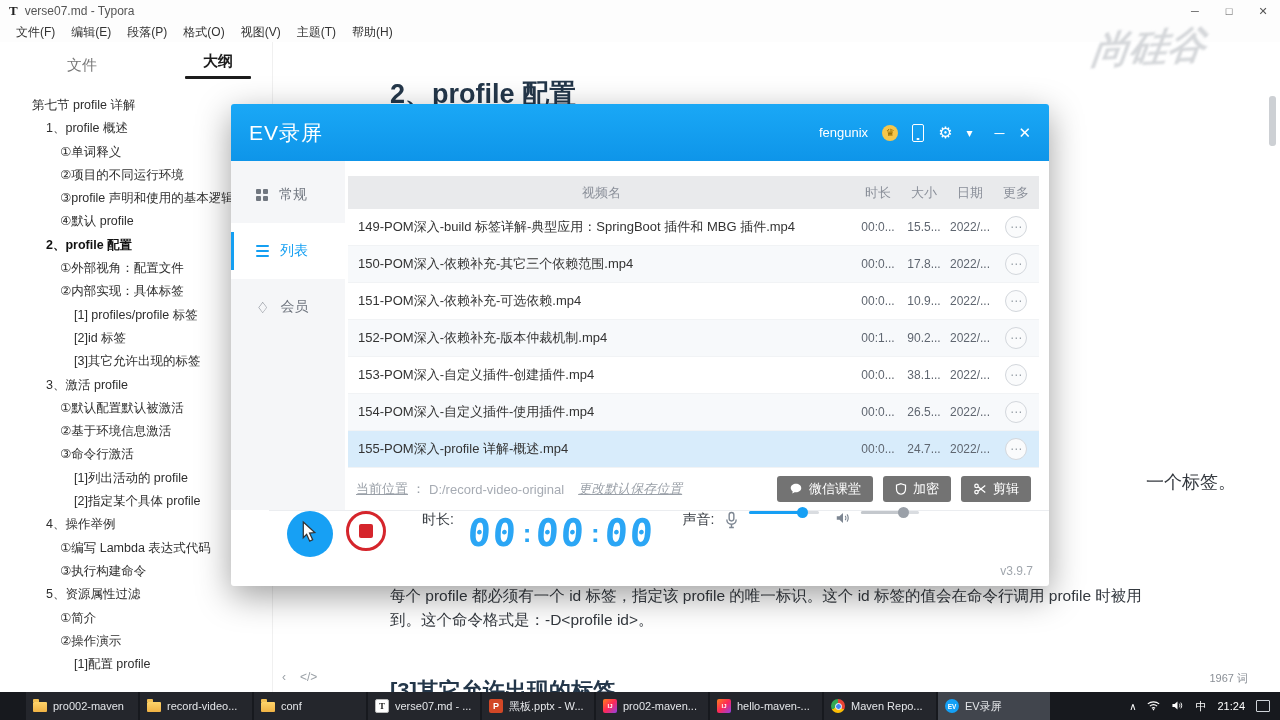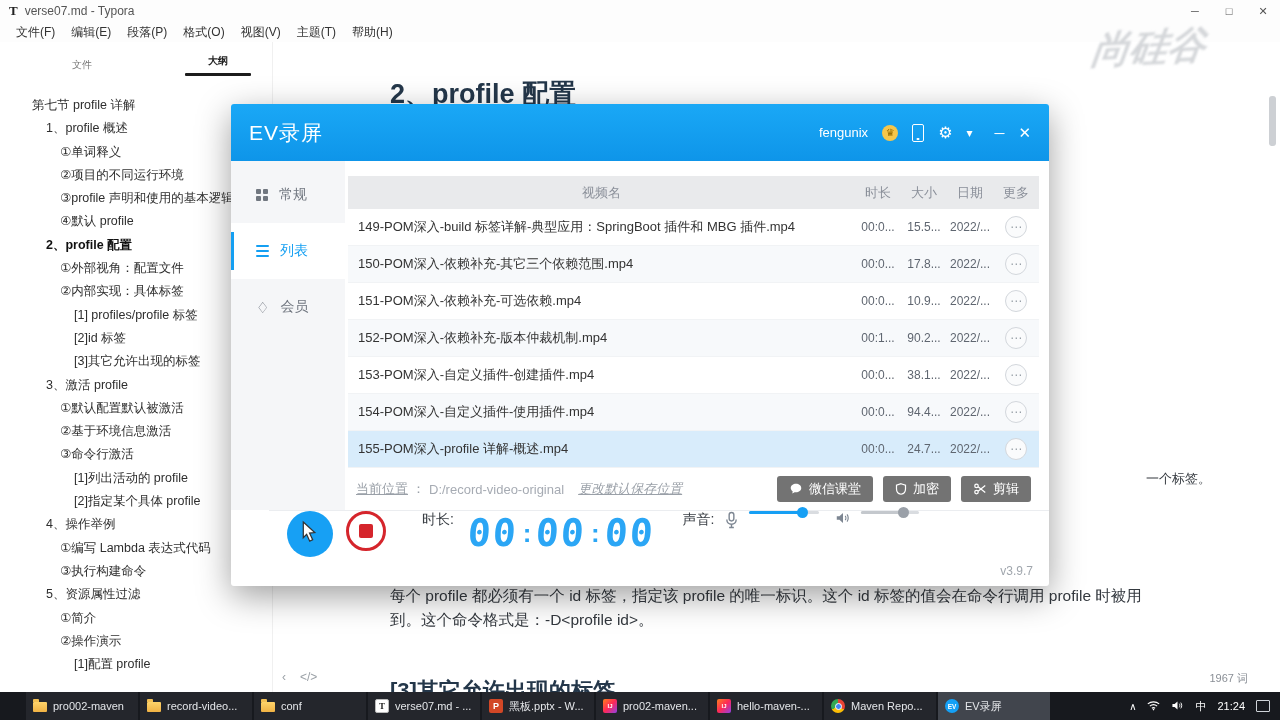--- a/index.html
+++ b/index.html
@@ -10,33 +10,33 @@
   .t-titlebar{position:absolute;top:0;left:0;right:0;height:22px;background:#fdfdfd;display:flex;align-items:center;z-index:1;}
   .t-appicon{font-weight:bold;font-size:13px;color:#222;margin-left:9px;font-family:"Liberation Serif",serif;}
   .t-title{font-size:12px;color:#555;margin-left:7px;}
   .t-controls{margin-left:auto;display:flex;height:100%;}
   .t-ctl{width:34px;display:flex;align-items:center;justify-content:center;font-size:11px;color:#555;}
   .t-menubar{position:absolute;top:22px;left:0;right:0;height:20px;display:flex;align-items:center;padding-left:8px;background:#fdfdfd;z-index:1;}
   .menu-item{font-size:12px;color:#333;padding:0 8px;}
 
   .t-sidebar{position:absolute;top:42px;left:0;width:272px;height:650px;background:#fff;border-right:1px solid #f0f0f0;z-index:1;}
   .t-tabs{display:flex;height:46px;}
-  .t-tab{flex:1;display:flex;flex-direction:column;align-items:center;justify-content:center;font-size:10px;color:#777;padding-left:28px;}
+  .t-tab{flex:1;display:flex;flex-direction:column;align-items:center;justify-content:center;font-size:15px;color:#777;padding-left:28px;}
   .t-tab.active{color:#1c1c1c;font-weight:bold;}
   .t-tab.active::after{content:"";height:3px;width:66px;background:#1c1c1c;margin-top:5px;border-radius:1px;}
   .t-outline{position:absolute;top:52px;left:16px;width:271px;height:598px;overflow:hidden;}
   .outline-item{font-size:12.5px;color:#2e2e2e;line-height:23.3px;white-space:nowrap;overflow:hidden;}
   .outline-item.lvl0{padding-left:16px;}
   .outline-item.lvl1{padding-left:30px;}
   .outline-item.lvl2{padding-left:44px;}
   .outline-item.lvl3{padding-left:58px;}
   .outline-item.bold{font-weight:bold;color:#111;}
 
   .t-heading{position:absolute;left:390px;top:76px;font-size:27px;font-weight:bold;color:#24374a;z-index:1;}
-  .t-fragment{position:absolute;left:1146px;top:470px;font-size:13px;color:#34393f;z-index:1;}
+  .t-fragment{position:absolute;left:1146px;top:470px;font-size:18px;color:#34393f;z-index:1;}
   .t-paragraph{position:absolute;left:390px;top:584px;width:752px;font-size:15.5px;line-height:24px;color:#34393f;z-index:1;}
   .t-partial-heading{position:absolute;left:390px;top:676px;font-size:22px;font-weight:bold;color:#24374a;z-index:1;}
   .t-wordcount{position:absolute;right:32px;top:671px;font-size:11px;color:#8a8f96;z-index:1;}
   .t-statusicons{position:absolute;left:282px;top:670px;display:flex;gap:14px;font-size:12px;color:#9aa0a6;z-index:1;}
   .t-scrollthumb{position:absolute;right:4px;top:96px;width:7px;height:50px;background:#cdd0d4;border-radius:3px;z-index:1;}
   .watermark{position:absolute;left:1092px;top:22px;font-size:38px;font-weight:bold;font-style:italic;color:#c6c9cd;opacity:.75;transform:rotate(-3deg) skewX(-10deg);filter:blur(1.3px);z-index:2;white-space:nowrap;}
 
   
   .ev-window{position:absolute;left:231px;top:104px;width:818px;height:482px;background:#fff;border-radius:3px;box-shadow:0 10px 34px rgba(0,0,0,.38);z-index:10;display:flex;flex-direction:column;}
   .ev-titlebar{height:57px;background:linear-gradient(180deg,#1aa8f6,#0e95e9);border-radius:3px 3px 0 0;display:flex;align-items:center;padding:0 18px;color:#fff;}
@@ -279,21 +279,21 @@
             <div class="ev-row">
               <div class="col-name">153-POM深入-自定义插件-创建插件.mp4</div>
               <div class="col-s">00:0...</div>
               <div class="col-s">38.1...</div>
               <div class="col-s">2022/...</div>
               <div class="col-s"><span class="more-btn">⋯</span></div>
             </div>
             <div class="ev-row">
               <div class="col-name">154-POM深入-自定义插件-使用插件.mp4</div>
               <div class="col-s">00:0...</div>
-              <div class="col-s">94.4...</div>
+              <div class="col-s">26.5...</div>
               <div class="col-s">2022/...</div>
               <div class="col-s"><span class="more-btn">⋯</span></div>
             </div>
             <div class="ev-row selected">
               <div class="col-name">155-POM深入-profile 详解-概述.mp4</div>
               <div class="col-s">00:0...</div>
               <div class="col-s">24.7...</div>
               <div class="col-s">2022/...</div>
               <div class="col-s"><span class="more-btn">⋯</span></div>
             </div>

